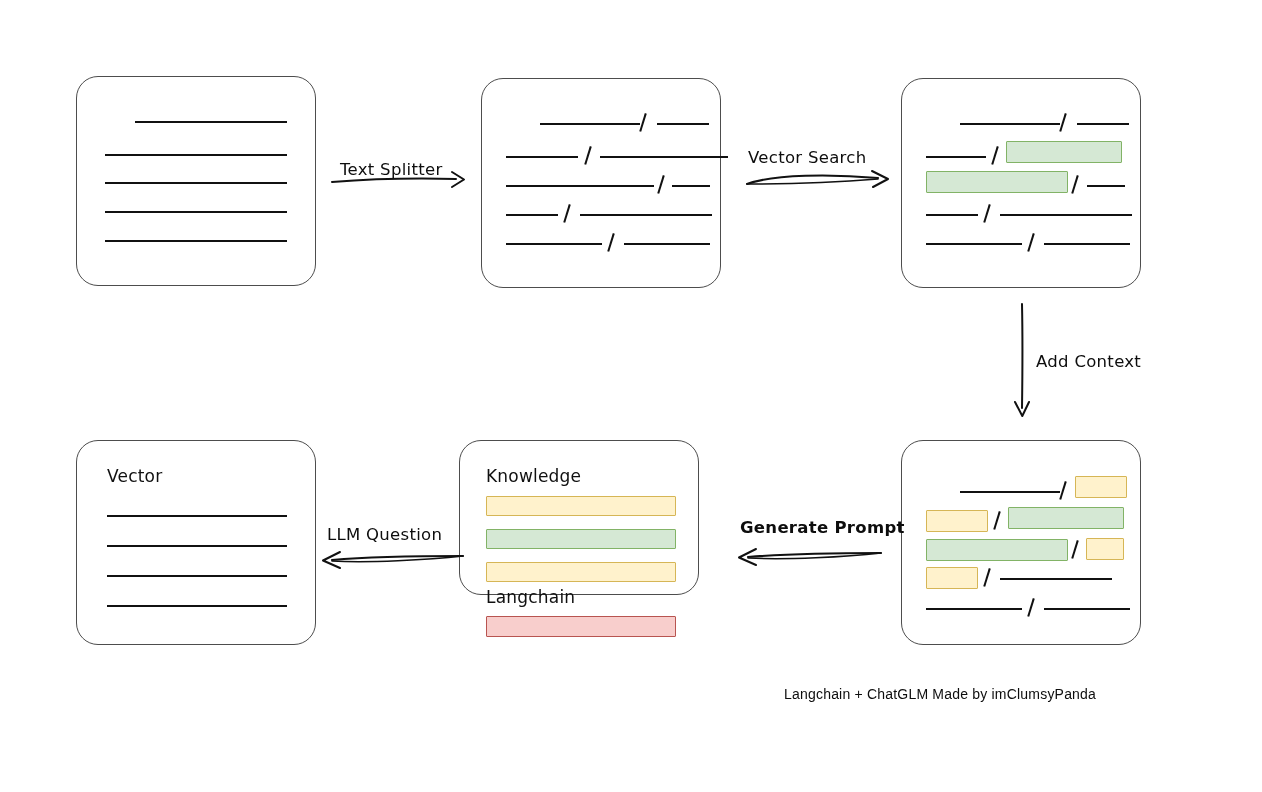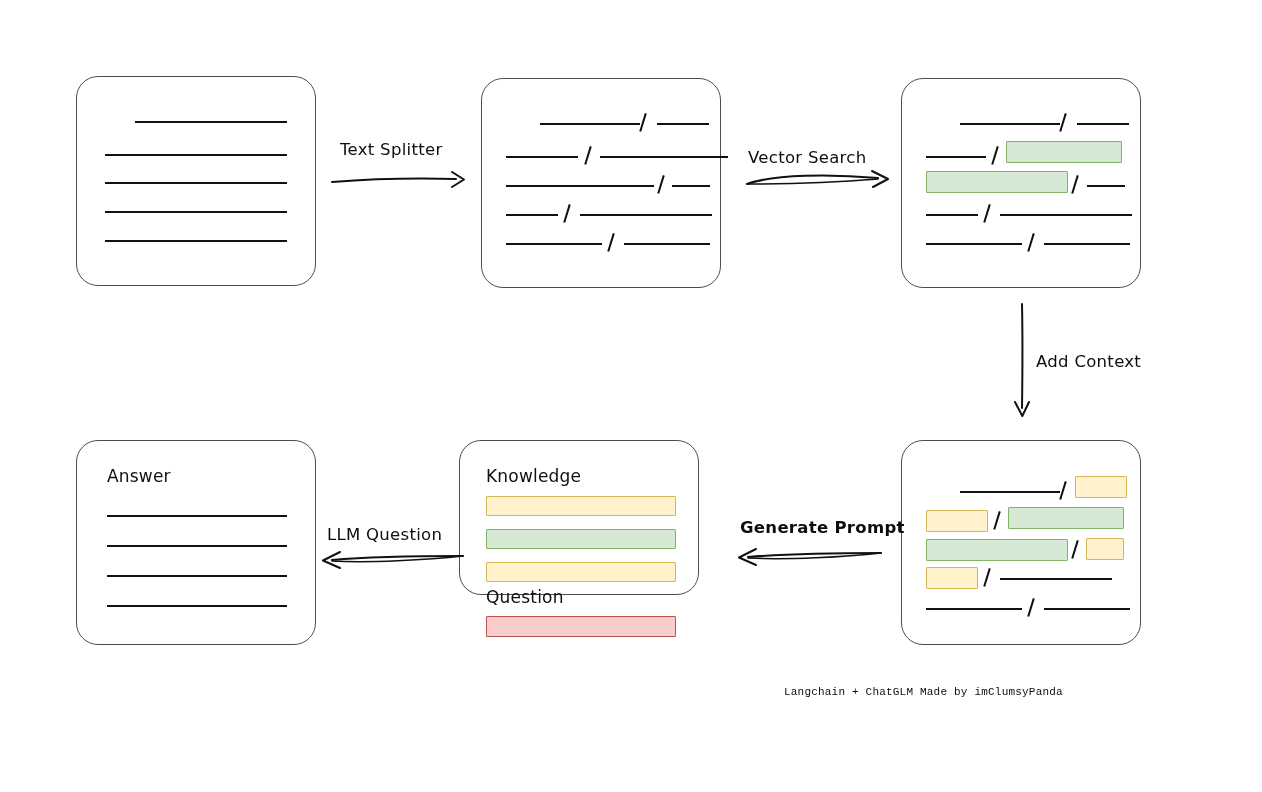--- a/index.html
+++ b/index.html
@@ -59,41 +59,41 @@
     color: #0d0d0d;
     white-space: nowrap;
     letter-spacing: 0.3px;
   }
   .arrow-svg {
     position: absolute;
     overflow: visible;
   }
   .caption {
     position: absolute;
-    font-family: Liberation Mono, monospace;
-    font-size: 11px;
+    font-family: Liberation Sans, sans-serif;
+    font-size: 14px;
     color: #0d0d0d;
     white-space: nowrap;
     letter-spacing: 0.2px;
   }
 </style>
 </head>
 <body>
 
 <div id="canvas">
 
   <div class="doc-box" style="left:76px; top:76px; width:240px; height:210px;">
     <div class="rule" style="left:58px;  top:44px;  width:152px;"></div>
     <div class="rule" style="left:28px;  top:77px;  width:182px;"></div>
     <div class="rule" style="left:28px;  top:105px; width:182px;"></div>
     <div class="rule" style="left:28px;  top:134px; width:182px;"></div>
     <div class="rule" style="left:28px;  top:163px; width:182px;"></div>
   </div>
 
-  <div class="arrow-label" style="left:340px; top:140px;">Text Splitter</div>
+  <div class="arrow-label" style="left:340px; top:160px;">Text Splitter</div>
   <svg class="arrow-svg" style="left:330px; top:170px;" width="136" height="22" viewBox="0 0 136 22">
     <path d="M2,12 C40,9 90,8 126,9" fill="none" stroke="#111" stroke-width="2" stroke-linecap="round"></path>
     <path d="M122,2 L134,9.5 L122,17" fill="none" stroke="#111" stroke-width="2" stroke-linecap="round" stroke-linejoin="round"></path>
   </svg>
 
   <div class="doc-box" style="left:481px; top:78px; width:240px; height:210px;">
     <div class="rule" style="left:58px;  top:44px;  width:100px;"></div>
     <div class="slash" style="left:160px; top:34px;"></div>
     <div class="rule" style="left:175px; top:44px;  width:52px;"></div>
 
@@ -177,33 +177,33 @@
     <path d="M147,8 C112,12 52,15 14,13" fill="none" stroke="#111" stroke-width="1.5" stroke-linecap="round"></path>
     <path d="M22,4 L5,12.5 L22,20" fill="none" stroke="#111" stroke-width="2" stroke-linecap="round" stroke-linejoin="round"></path>
   </svg>
 
   <div class="doc-box" style="left:459px; top:440px; width:240px; height:155px;">
     <span class="box-label" style="left:26px; top:25px;">Knowledge</span>
     <div class="hl" style="left:26px; top:55px; width:190px; height:20px; background:#fff2cc; border-color:#d6b656;"></div>
     <div class="hl" style="left:26px; top:88px; width:190px; height:20px; background:#d5e8d4; border-color:#82b366;"></div>
     <div class="hl" style="left:26px; top:121px; width:190px; height:20px; background:#fff2cc; border-color:#d6b656;"></div>
 
-    <span class="box-label" style="left:26px; top:146px;">Question</span>
+    <span class="box-label" style="left:26px; top:146px;">Langchain</span>
     <div class="hl" style="left:26px; top:175px; width:190px; height:21px; background:#f8cecc; border-color:#b85450;"></div>
   </div>
 
   <div class="arrow-label" style="left:327px; top:525px;">LLM Question</div>
   <svg class="arrow-svg" style="left:318px; top:548px;" width="148" height="24" viewBox="0 0 148 24">
     <path d="M145,8 C108,8 48,9 14,12" fill="none" stroke="#111" stroke-width="2.1" stroke-linecap="round"></path>
     <path d="M145,8 C110,12 50,15 14,13" fill="none" stroke="#111" stroke-width="1.5" stroke-linecap="round"></path>
     <path d="M22,4 L5,12.5 L22,20" fill="none" stroke="#111" stroke-width="2" stroke-linecap="round" stroke-linejoin="round"></path>
   </svg>
 
   <div class="doc-box" style="left:76px; top:440px; width:240px; height:205px;">
-    <span class="box-label" style="left:30px; top:25px;">Answer</span>
+    <span class="box-label" style="left:30px; top:25px;">Vector</span>
     <div class="rule" style="left:30px; top:74px;  width:180px;"></div>
     <div class="rule" style="left:30px; top:104px; width:180px;"></div>
     <div class="rule" style="left:30px; top:134px; width:180px;"></div>
     <div class="rule" style="left:30px; top:164px; width:180px;"></div>
   </div>
 
   <div class="caption" style="left:784px; top:686px;">Langchain + ChatGLM Made by imClumsyPanda</div>
 
 </div>
 

